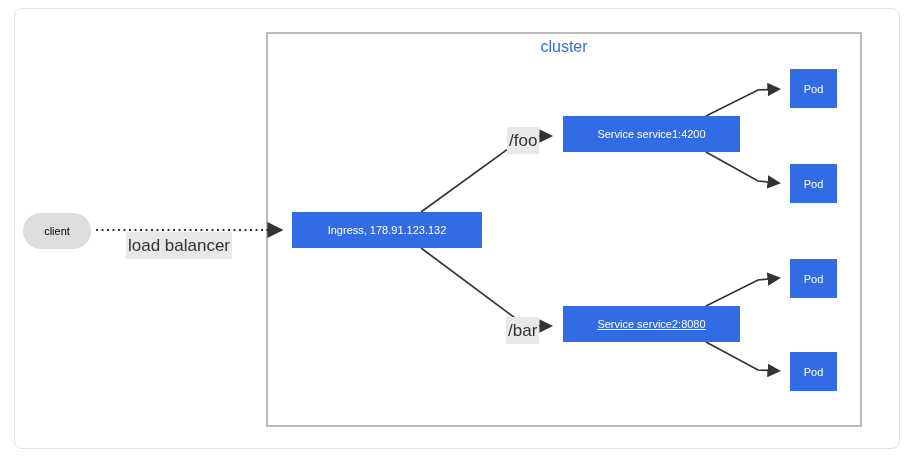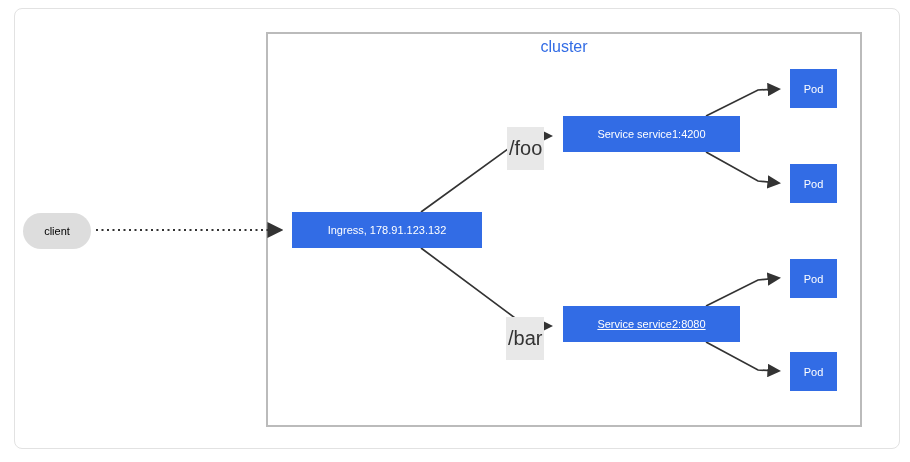--- a/index.html
+++ b/index.html
@@ -71,23 +71,23 @@
   .service2  { left: 563px; top: 306px; width: 177px; height: 36px; text-decoration: underline; }
   .pod       { width: 47px; height: 39px; }
   .pod1 { left: 790px; top: 69px;  }
   .pod2 { left: 790px; top: 164px; }
   .pod3 { left: 790px; top: 259px; }
   .pod4 { left: 790px; top: 352px; }
   .edge-label {
     position: absolute;
     background: #e8e8e8;
     color: #333333;
-    font-size: 20px;
+    font-size: 17px;
     line-height: 19px;
-    padding: 12px 2px;
+    padding: 4px 2px;
     white-space: nowrap;
   }
   .lb-line1 { left: 179px; top: 207px; transform: translateX(-50%); }
   .lb-line2 { left: 179px; top: 232px; transform: translateX(-50%); }
   .foo-label { left: 507px; top: 127px; }
   .bar-label { left: 506px; top: 317px; }
 </style>
 </head>
 <body>
 
@@ -108,20 +108,21 @@
     <path d="M421,212 L519,141 L527,136 L551,136" fill="none" stroke="#333333" stroke-width="1.7" marker-end="url(#arrow)"></path>
     <path d="M421,248 L519,321 L527,326 L551,326" fill="none" stroke="#333333" stroke-width="1.7" marker-end="url(#arrow)"></path>
     <path d="M706,116 L758,90 L779,89" fill="none" stroke="#333333" stroke-width="1.7" marker-end="url(#arrow)"></path>
     <path d="M706,152 L758,181 L779,183" fill="none" stroke="#333333" stroke-width="1.7" marker-end="url(#arrow)"></path>
     <path d="M706,306 L758,280 L779,278" fill="none" stroke="#333333" stroke-width="1.7" marker-end="url(#arrow)"></path>
     <path d="M706,342 L758,370 L779,371" fill="none" stroke="#333333" stroke-width="1.7" marker-end="url(#arrow)"></path>
   </svg>
 
   <div class="node client">client</div>
 
+  <div class="edge-label lb-line2">load balancer</div>
 
   <div class="node k8s ingress">Ingress, 178.91.123.132</div>
 
   <div class="edge-label foo-label">/foo</div>
   <div class="edge-label bar-label">/bar</div>
 
   <div class="node k8s service1">Service service1:4200</div>
   <div class="node k8s service2">Service service2:8080</div>
 
   <div class="node k8s pod pod1">Pod</div>

